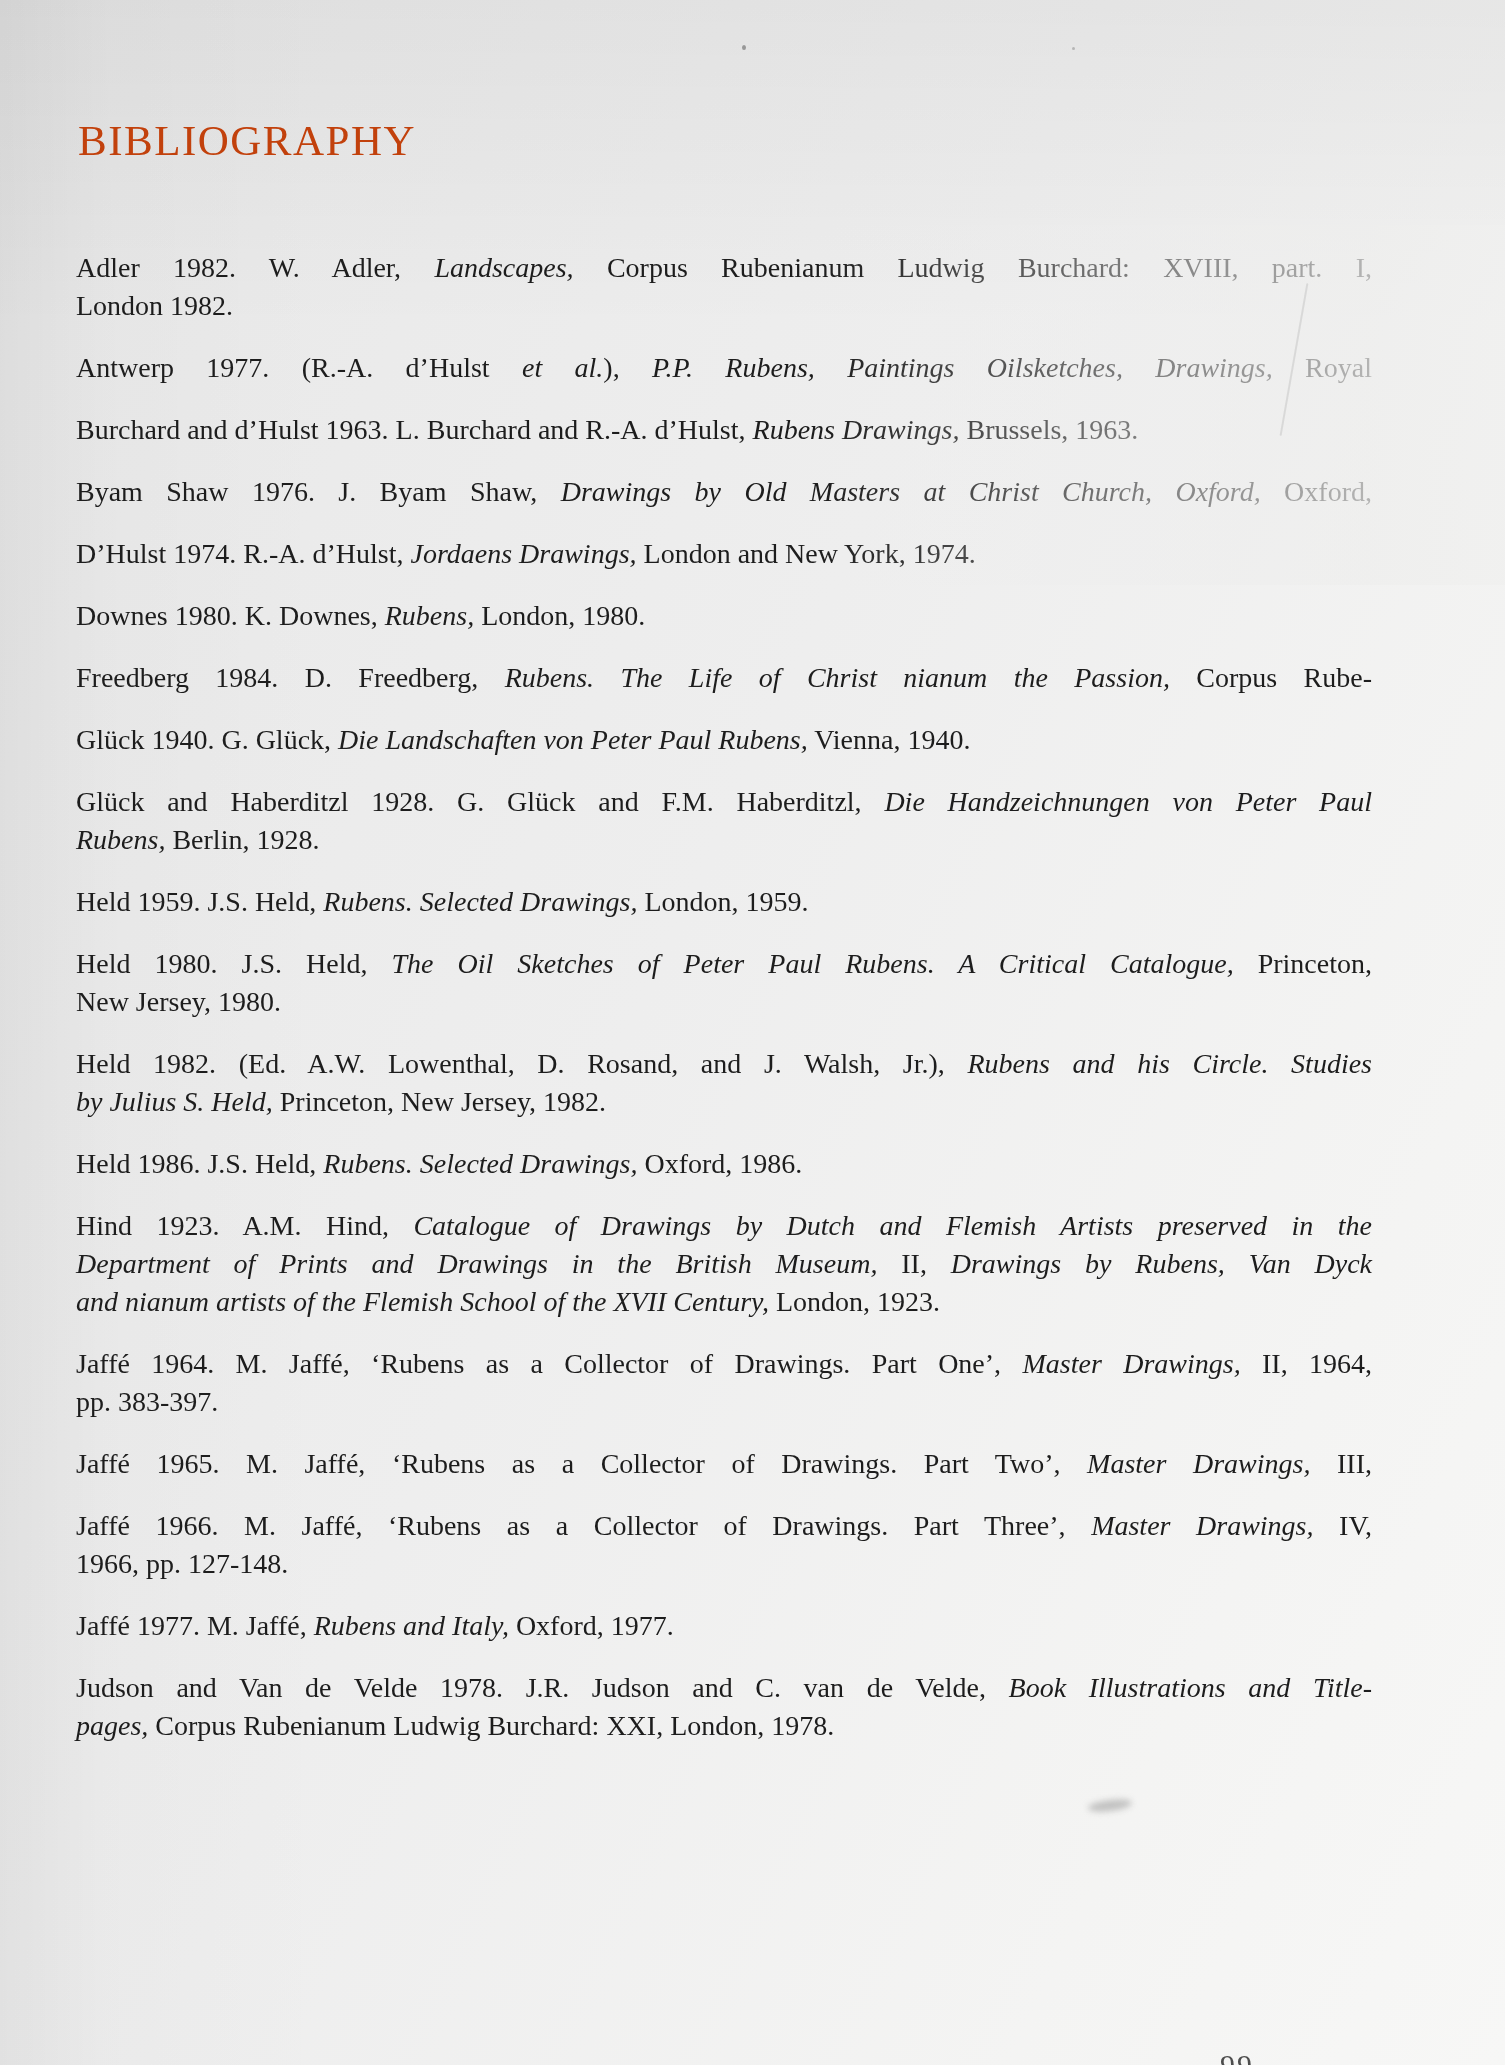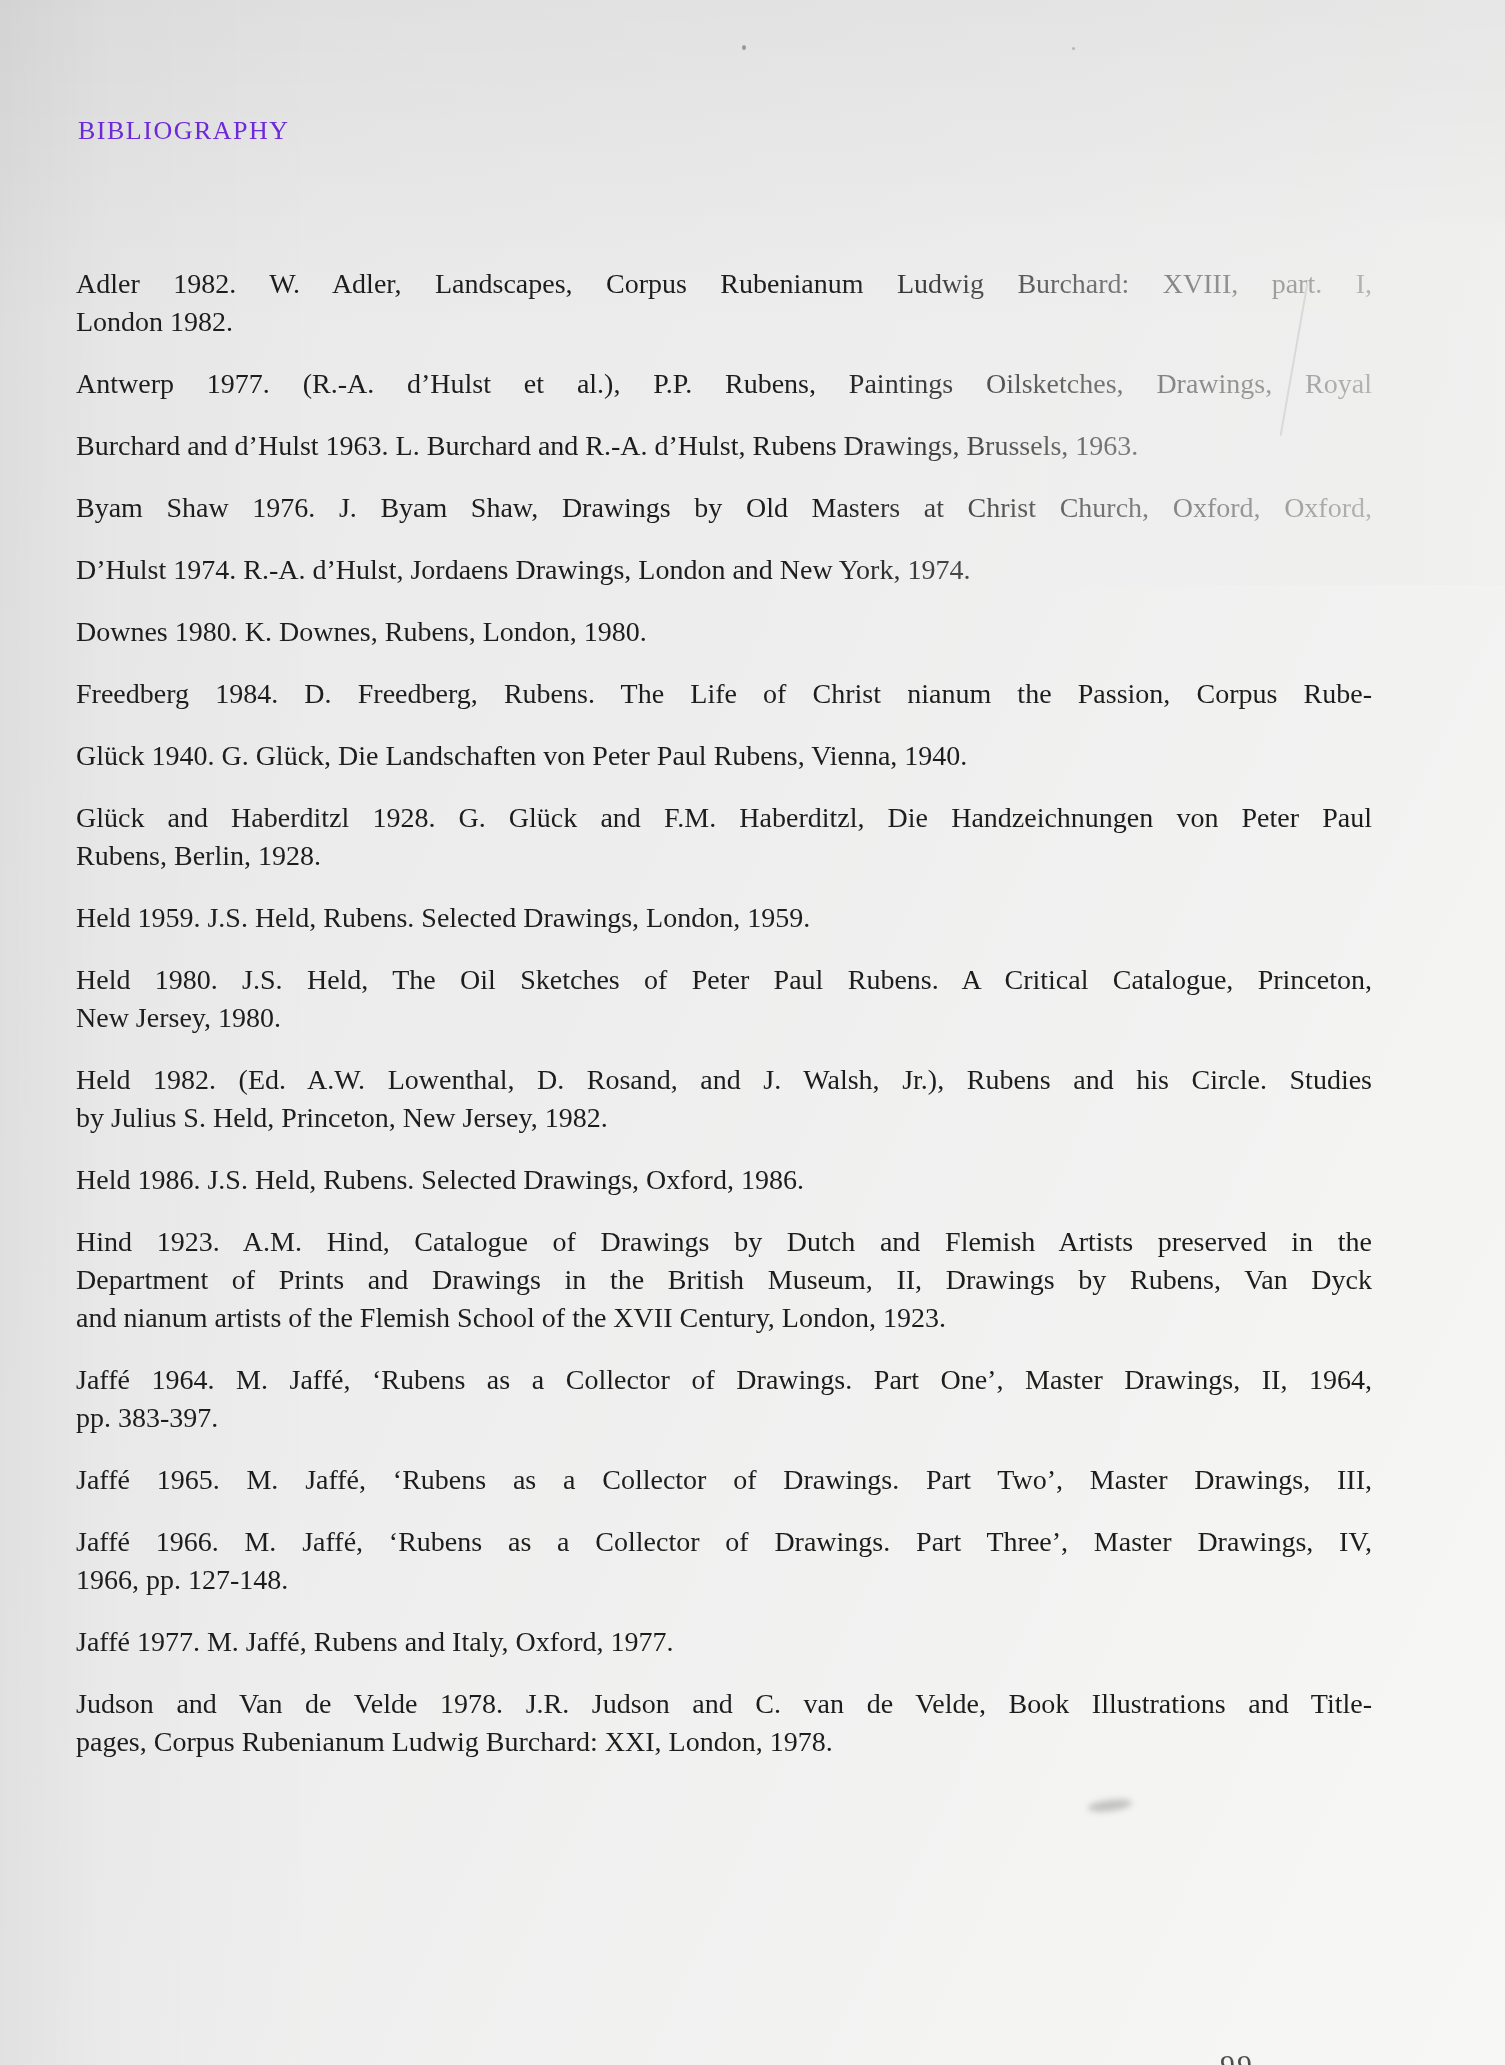--- a/index.html
+++ b/index.html
@@ -16,31 +16,31 @@
       linear-gradient(to bottom, rgba(0,0,0,0.045), rgba(0,0,0,0) 16%),
       linear-gradient(115deg, #e8e8e8 0%, #eeeeee 45%, #f4f4f3 80%, #f7f7f6 100%);
   }
   .page {
     position: relative;
     padding: 116px 0 0 76px;
     width: 1296px;
     box-sizing: content-box;
   }
   h1.page-title {
-    margin: 0 0 119px 2px;
-    font-size: 26px;
+    margin: 0 0 84px 2px;
+    font-size: 43px;
     font-weight: normal;
     letter-spacing: 1.5px;
-    color: #6d28d9;
+    color: #c2410c;
   }
   .entries { width: 1296px; font-size: 28px; }
   .entry { margin-bottom: 24px; }
   .line { line-height: 38px; min-height: 38px; }
   .line.full { text-align: justify; text-align-last: justify; }
-  .it { }
+  .it { font-style: italic; }
 
   
   .fade-overlay {
     position: absolute;
     left: 820px; top: 225px;
     width: 685px; height: 360px;
     background: linear-gradient(to right,
       rgba(238,238,238,0) 0%,
       rgba(237,237,237,0.45) 45%,
       rgba(238,238,237,0.72) 80%,

